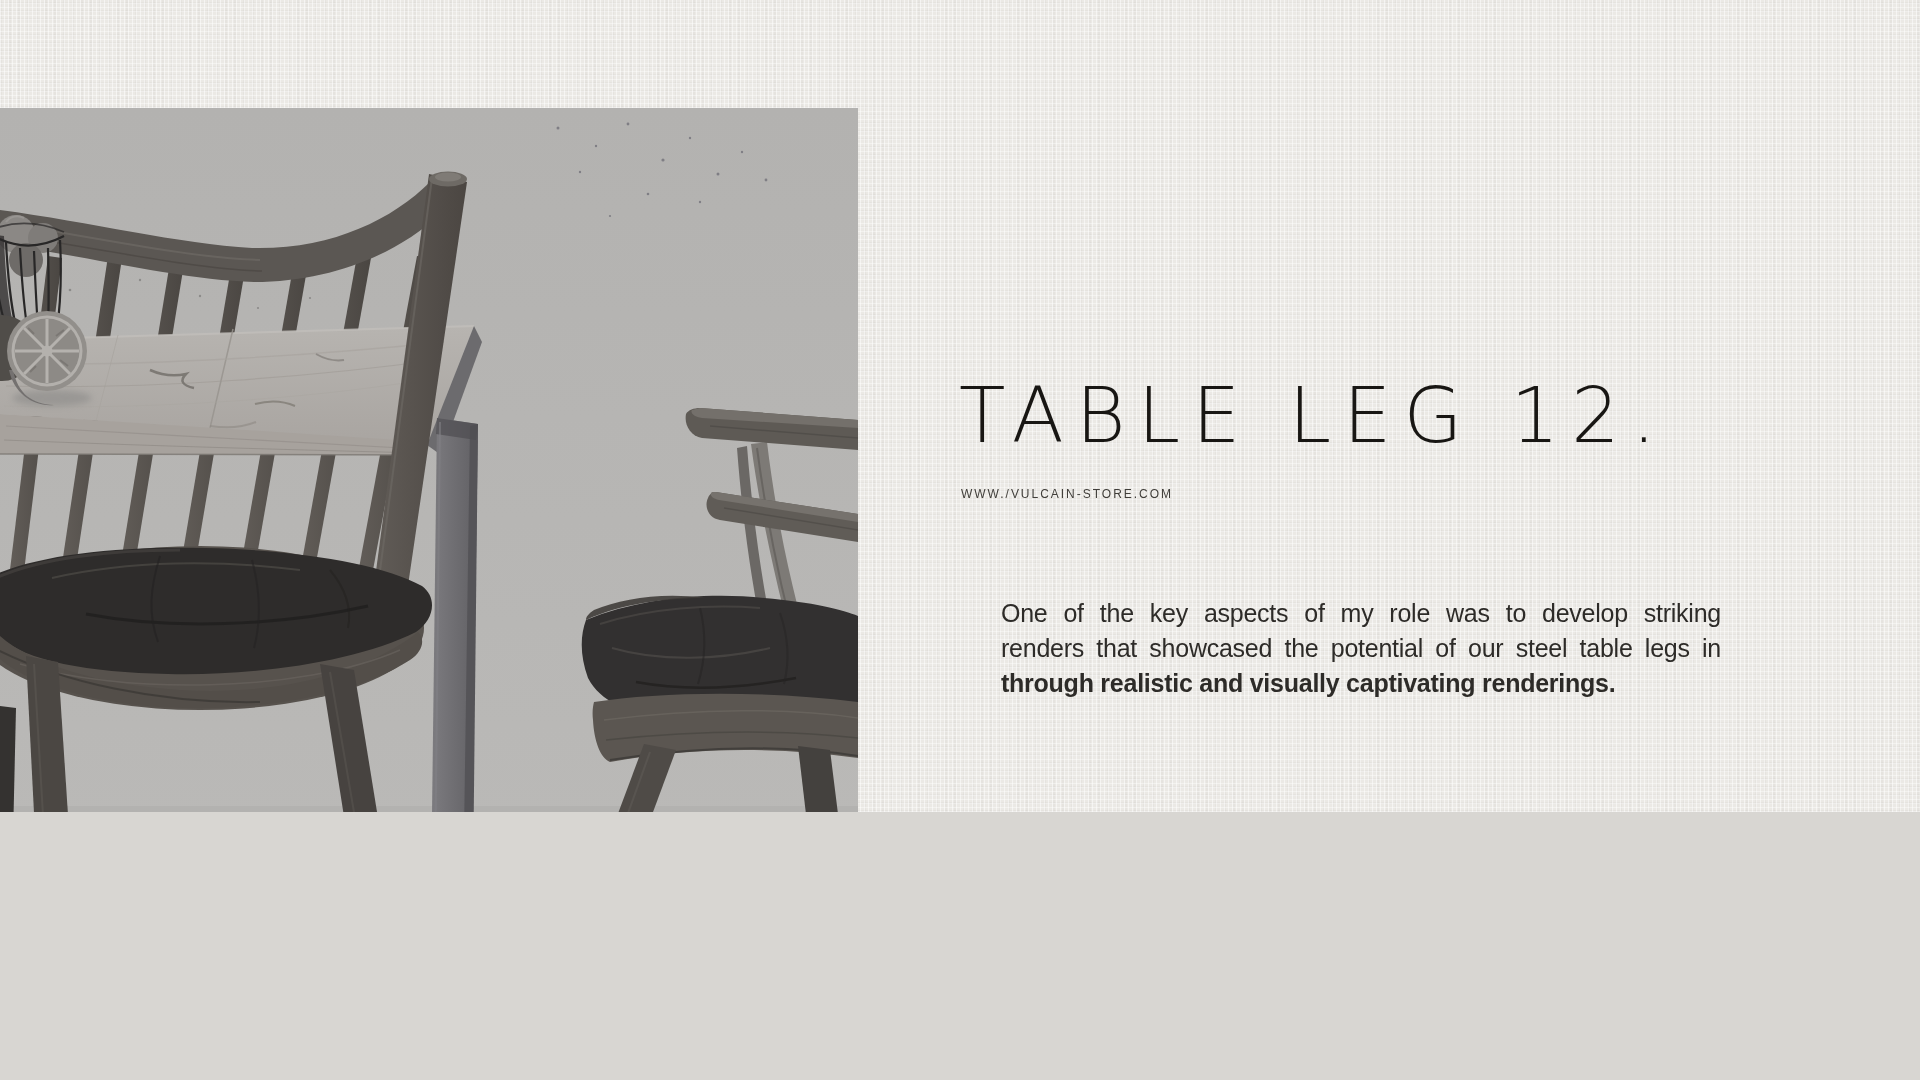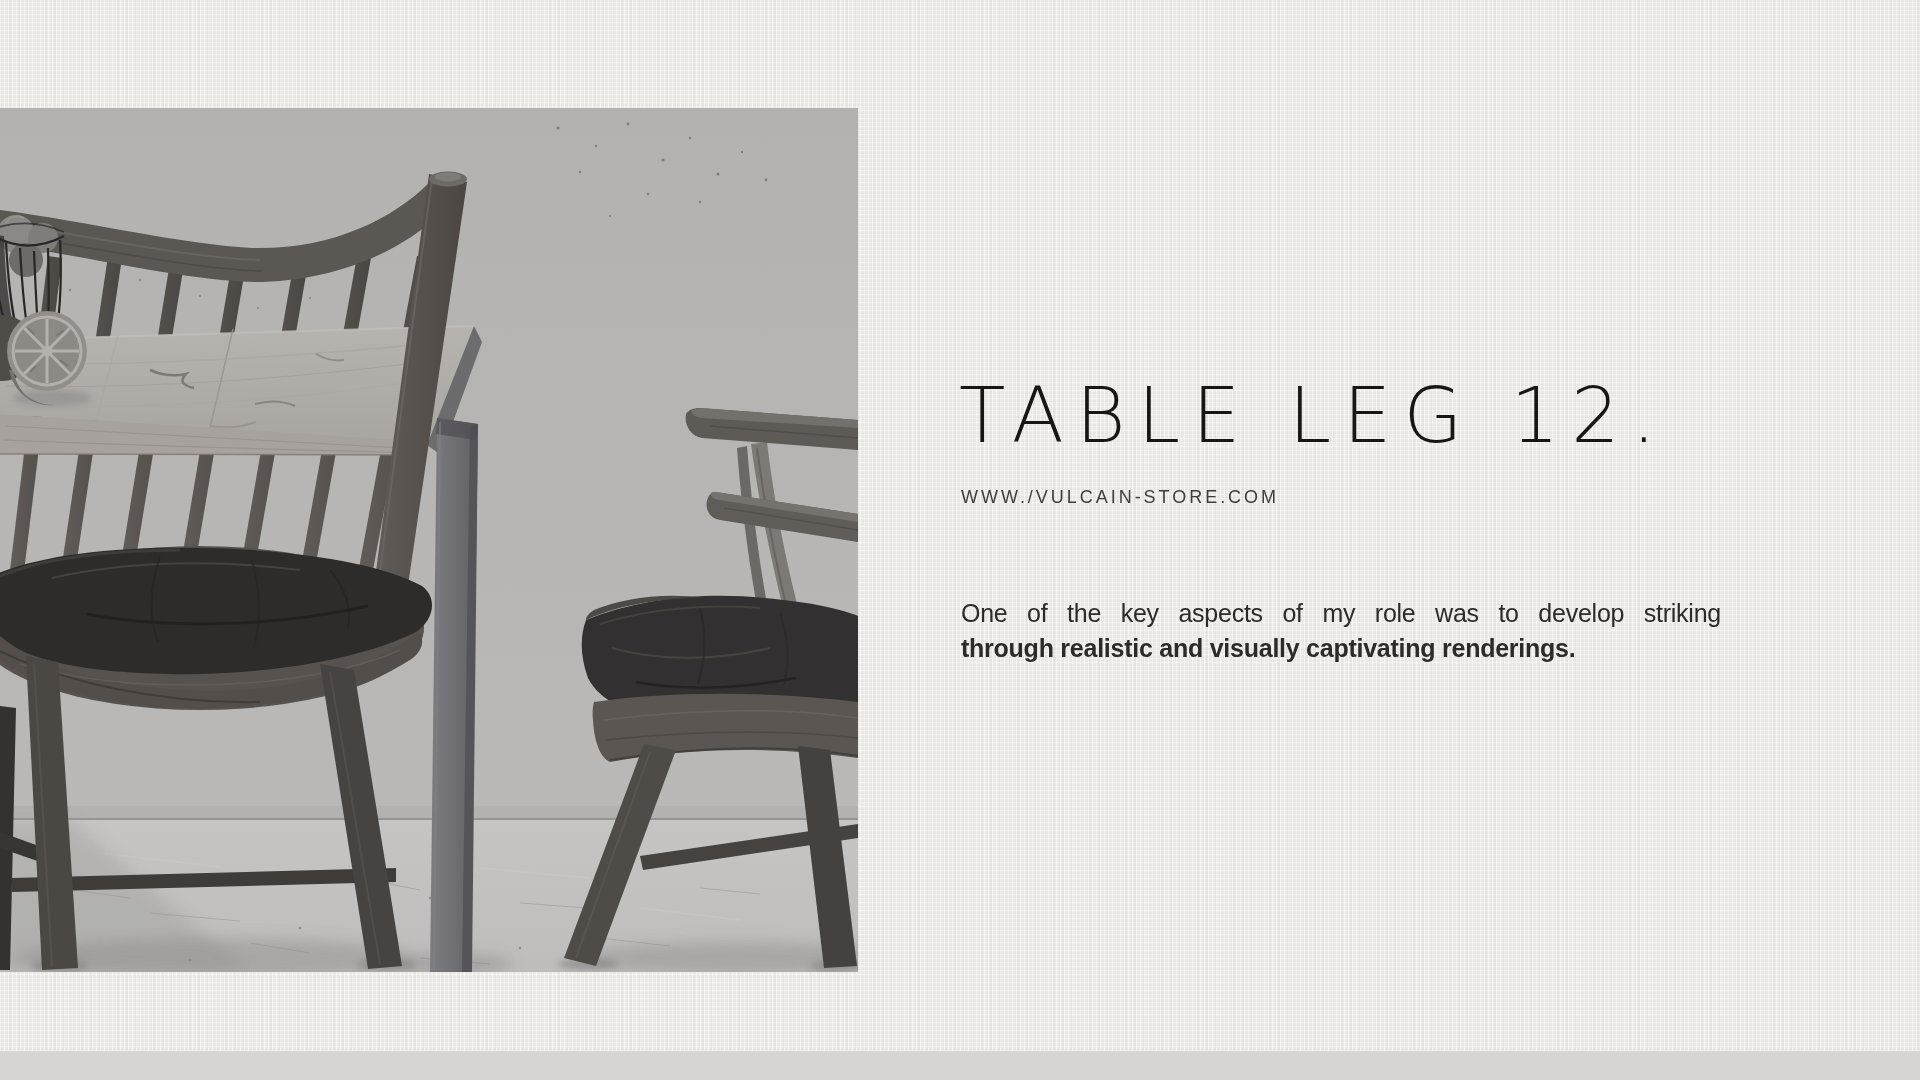--- a/index.html
+++ b/index.html
@@ -1,49 +1,50 @@
 <!DOCTYPE html>
 <html><head>
 <meta charset="utf-8">
 <style>
   html,body{margin:0;padding:0;}
   body{background:#d8d6d2;}
   .canvas{
-    position:relative;width:1920px;height:1051px;overflow:hidden;
+    position:relative;width:1920px;height:812px;overflow:hidden;
     background-color:#ebe9e5;
     background-image:
       repeating-linear-gradient(90deg, rgba(255,255,255,0.5) 0px 1px, rgba(0,0,0,0) 1px 4px),
       repeating-linear-gradient(0deg, rgba(255,255,255,0.4) 0px 1px, rgba(0,0,0,0) 1px 4px),
       repeating-linear-gradient(90deg, rgba(125,120,112,0.05) 0px 2px, rgba(0,0,0,0) 2px 9px),
       repeating-linear-gradient(0deg, rgba(125,120,112,0.05) 0px 2px, rgba(0,0,0,0) 2px 8px);
     font-family:"Liberation Sans",sans-serif;
   }
   .photo{
     position:absolute;left:0;top:108px;width:858px;height:864px;overflow:hidden;
   }
   .photo svg{display:block;width:100%;height:100%;}
   .page-title{
     position:absolute;left:959px;top:378px;margin:0;
     font-family:"DejaVu Sans","Liberation Sans",sans-serif;
     font-weight:200;font-size:76px;line-height:1;
     letter-spacing:0.16em;color:#181613;white-space:nowrap;
   }
   .website-url{
     position:absolute;left:961px;top:487px;
-    font-size:18px;font-weight:400;letter-spacing:0.165em;
+    font-size:12px;font-weight:400;letter-spacing:0.165em;
     color:#403e3a;white-space:nowrap;
   }
   .description{
     position:absolute;left:961px;top:596px;width:760px;
     font-size:25px;line-height:35px;letter-spacing:-0.25px;
     color:#2d2b28;
   }
   .description .para-line{
     text-align:justify;
     text-align-last:justify;
+    margin-left:40px;
   }
   .description .para-line:last-child{
     text-align-last:left;
     font-weight:bold;
   }
 </style>
 </head>
 <body>
 
 <div class="canvas">
@@ -301,17 +302,18 @@
         <path d="M650,644 L576,850" stroke="#625e59" stroke-width="2" opacity="0.5"></path>
       </g>
     </svg>
   </div>
 
   <section class="content">
     <h1 class="page-title">TABLE LEG 12.</h1>
     <div class="website-url">WWW./VULCAIN-STORE.COM</div>
     <div class="description">
       <div class="para-line">One of the key aspects of my role was to develop striking</div>
+      <div class="para-line">renders that showcased the potential of our steel table legs in</div>
       <div class="para-line">through realistic and visually captivating renderings.</div>
     </div>
   </section>
 
 </div>
 
 </body></html>

